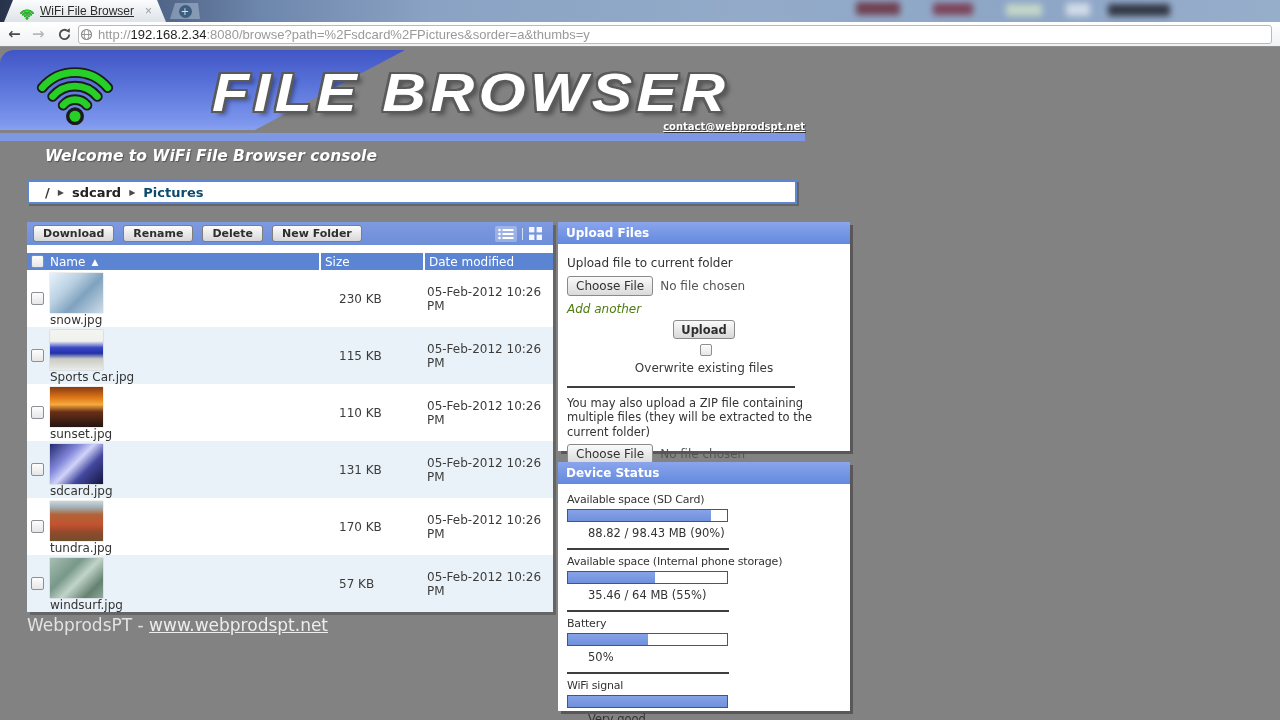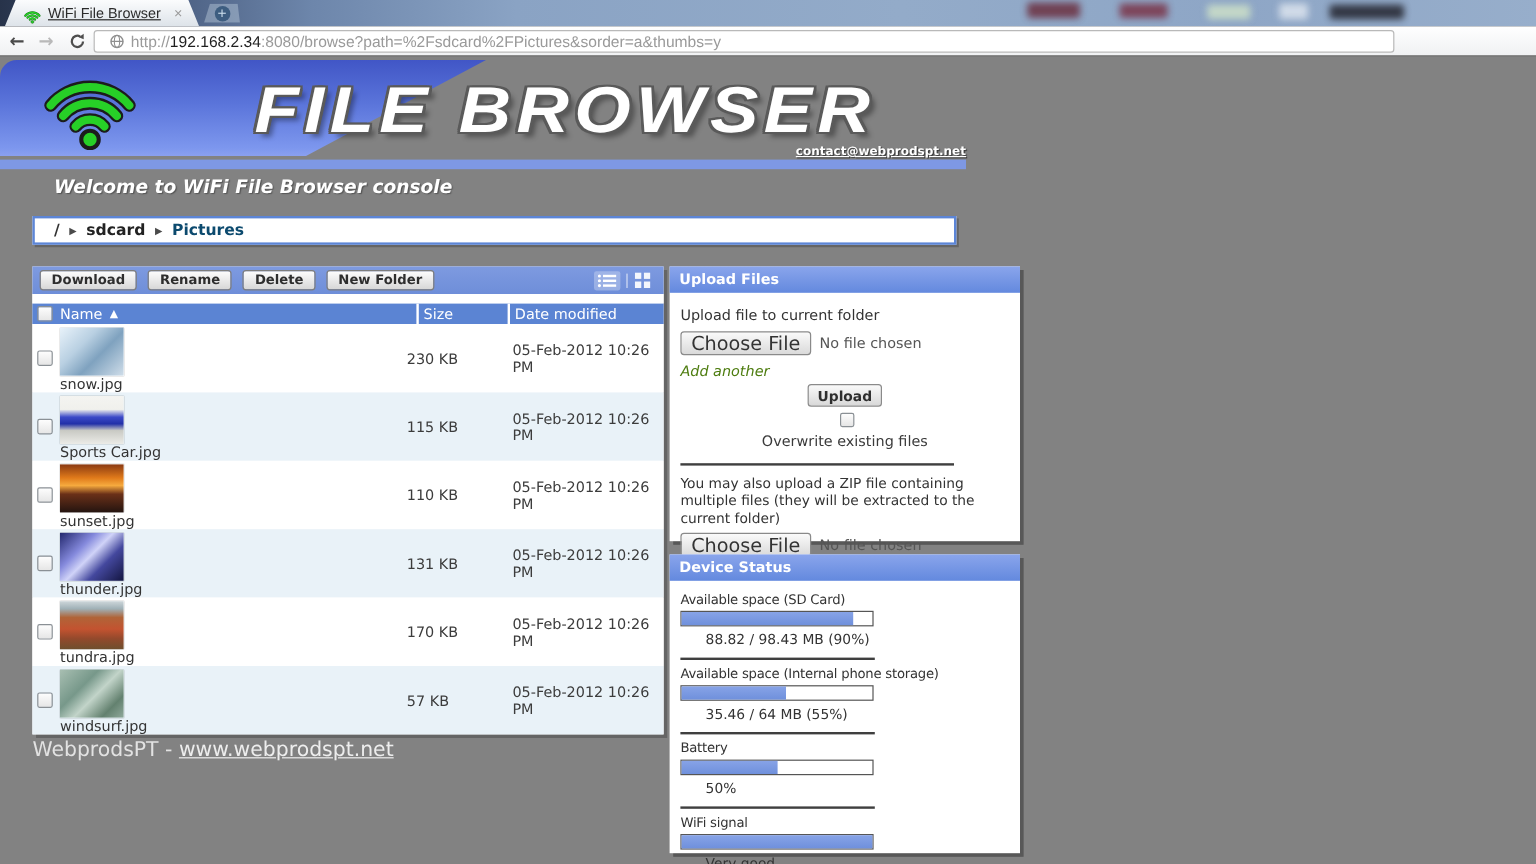--- a/index.html
+++ b/index.html
@@ -22,22 +22,22 @@
     background:rgba(205,220,235,.38); clip-path:polygon(5px 0, calc(100% - 2px) 0, 100% 100%, 0 100%);
     display:flex; align-items:center; justify-content:center; }
   .nt-circle { width:13px; height:13px; border-radius:50%; background:#3d5d80; color:#cfe2ef; font-size:10px; line-height:13px; text-align:center; }
 
   #toolbar { position:absolute; left:0; top:22px; width:1280px; height:25px;
     background:linear-gradient(#ffffff,#f0f1f3); border-bottom:1px solid #8f8f8f; }
   .nav { position:absolute; top:1px; font-family:"DejaVu Sans", sans-serif; font-size:15px; line-height:22px; }
   .nav.back { left:8px; color:#4a4a4a; font-weight:bold; }
   .nav.fwd  { left:32px; color:#b9b9b9; font-weight:bold; }
   .nav.reload { left:57px; top:4px; }
-  .urlbar { position:absolute; left:78px; top:3px; width:1084px; height:19px; background:#fff;
-    border:1px solid #b9b9b9; border-radius:3px; display:flex; align-items:center; padding:0 12px; }
+  .urlbar { position:absolute; left:78px; top:3px; width:1194px; height:19px; background:#fff;
+    border:1px solid #b9b9b9; border-radius:3px; display:flex; align-items:center; padding:0 1px; }
   .urlbar svg { margin-right:5px; flex:0 0 auto; }
   .url-text { font-family:"Liberation Sans", sans-serif; font-size:13px; white-space:nowrap; overflow:hidden; }
   .url-scheme,.url-rest { color:#9a9a9a; }
   .url-host { color:#1f1f1f; }
 
   
   #page { position:absolute; left:0; top:47px; width:1280px; height:673px; background:#828282; }
 
   #logo-shape { position:absolute; left:0; top:3px; width:805px; height:80px;
     background:linear-gradient(180deg,#4156c6 0%,#5a74da 45%,#7d97ee 92%,#8aa0f0 100%);
@@ -76,21 +76,21 @@
     height:17px; padding:0 9px; cursor:pointer; }
   .view-icons { margin-left:auto; display:flex; align-items:center; gap:5px; padding-right:4px; }
   .view-list { display:inline-flex; padding:2px 3px; background:rgba(255,255,255,.28); border-radius:2px; }
   .view-sep { width:1px; height:12px; background:rgba(255,255,255,.7); }
   .view-grid { display:inline-flex; padding:2px 1px; }
   .fp-gap { height:8px; background:#fff; }
   .fp-header { height:17px; background:#5b84d3; display:flex; align-items:center;
     color:#fff; font-size:12px; }
   .col-check { width:21px; flex:0 0 auto; display:flex; align-items:center; padding-left:4px; }
   .col-name { flex:1 1 auto; display:flex; align-items:center; gap:6px; padding-left:2px; }
-  .col-size { width:76px; flex:0 0 auto; border-left:2px solid #fff; padding-left:4px; align-self:stretch; display:flex; align-items:center; }
+  .col-size { width:104px; flex:0 0 auto; border-left:2px solid #fff; padding-left:4px; align-self:stretch; display:flex; align-items:center; }
   .col-date { width:130px; flex:0 0 auto; border-left:2px solid #fff; padding-left:4px; align-self:stretch; display:flex; align-items:center; }
   .sort { font-size:9px; }
   .checkbox { width:13px; height:13px; border:1px solid #8a9095; border-radius:2px;
     background:linear-gradient(#fdfdfd,#e6e6e6); display:inline-block; cursor:pointer; }
   .frow { display:flex; height:57px; background:#fff; }
   .frow.alt { background:#e9f2f8; }
   .frow .col-check { align-items:center; }
   .cell-name { flex:1 1 auto; padding-left:2px; display:flex; flex-direction:column; }
   .thumb { width:53px; height:43px; margin-top:3px; display:block; box-shadow:0 0 1px rgba(0,0,0,.4); }
   .fname { font-size:12px; color:#333; margin-top:0px; }
@@ -102,21 +102,21 @@
 
   
   .panel { position:absolute; left:558px; width:292px; background:#fff; box-shadow:3px 3px 0 rgba(45,45,45,.5); }
   #uploadpanel { top:175px; height:229px; }
   #devicepanel { top:415px; height:249px; }
   .panel-header { height:22px; background:linear-gradient(#8aa5ec,#6389de);
     color:#fff; font-size:12px; font-weight:bold; display:flex; align-items:center; padding-left:8px; }
   .panel-body { padding:6px 9px 6px 9px; font-size:12px; color:#333; }
   .intro { margin:6px 0 6px; }
   .file-row { margin:5px 0 6px; display:flex; align-items:center; gap:7px; }
-  .cf-btn { font-family:"DejaVu Sans", sans-serif; font-size:16px; color:#333; height:20px;
+  .cf-btn { font-family:"DejaVu Sans", sans-serif; font-size:12px; color:#333; height:20px;
     background:linear-gradient(#fafafa,#dadada); border:1px solid #8a8a8a; border-radius:3px;
     padding:0 8px; cursor:pointer; }
   .nofile { font-size:12px; color:#555; }
   .addlink { display:block; margin:3px 0 4px; font-size:12px; color:#4d7c0f; text-decoration:none; cursor:pointer;font-style:italic; }
   .upload-row { margin:3px 0 5px; display:flex; align-items:center; gap:5px;flex-direction:column; }
   .up-btn { font-family:"DejaVu Sans", sans-serif; font-size:11.5px; font-weight:bold; color:#2e2e2e; height:19px;
     background:linear-gradient(#fafafa,#d8d8d8); border:1px solid #8a8a8a; border-radius:3px;
     padding:0 7px; cursor:pointer; }
   .checkbox.small { width:12px; height:12px; margin-left:4px; }
   .ow-label { font-size:12px; color:#3a3a3a; }
@@ -293,21 +293,21 @@
     <span class="cell-size">110 KB</span>
     <span class="cell-date">05-Feb-2012 10:26 PM</span>
   </div>
 
   <div class="frow alt">
     <span class="col-check">
               <span class="checkbox"></span>
             </span>
     <span class="cell-name">
       <span class="thumb" style="background: linear-gradient(135deg, rgb(35, 40, 110), rgb(132, 137, 220) 32%, rgb(208, 211, 248) 48%, rgb(68, 72, 158) 68%, rgb(19, 21, 64));"></span>
-      <span class="fname">thunder.jpg</span>
+      <span class="fname">sdcard.jpg</span>
     </span>
     <span class="cell-size">131 KB</span>
     <span class="cell-date">05-Feb-2012 10:26 PM</span>
   </div>
 
   <div class="frow">
     <span class="col-check">
               <span class="checkbox"></span>
             </span>
     <span class="cell-name">

